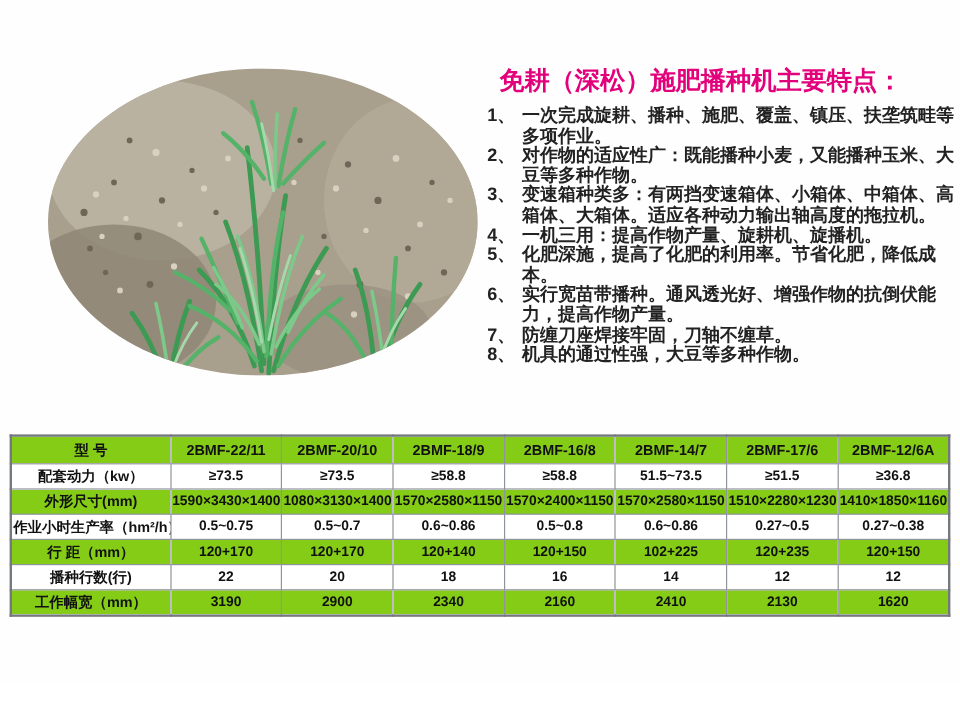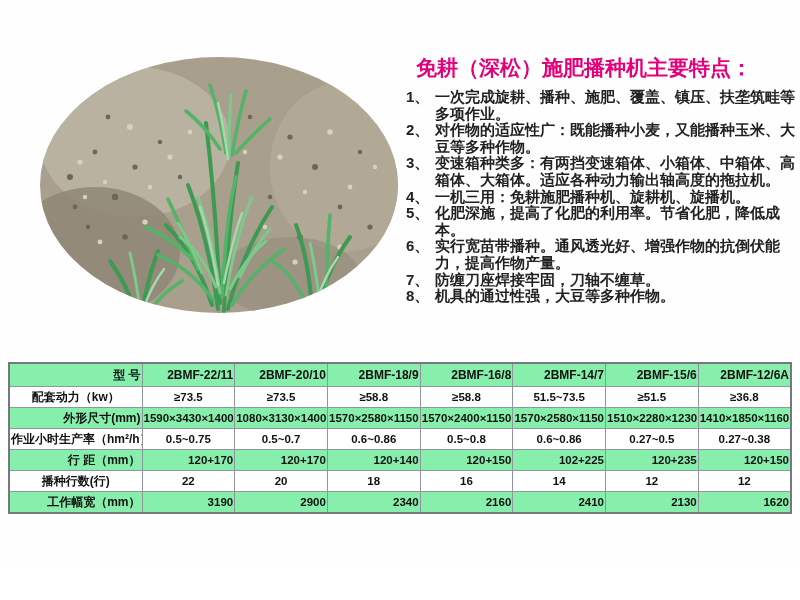--- a/index.html
+++ b/index.html
@@ -18,21 +18,21 @@
 
   
   .specs-title{position:absolute;left:32px;top:326px;margin:0;font-size:19px;color:#1e5fae;font-weight:bold;white-space:nowrap;}
 
   
   .specs-table{position:absolute;left:8px;top:362px;width:784px;border-collapse:collapse;table-layout:fixed;border:2px solid #74797d;}
   .specs-table td{border:1px solid #8f959a;text-align:center;vertical-align:middle;
       font-size:11.5px;font-weight:bold;color:#111111;padding:0 1px;height:20px;
       overflow:hidden;white-space:nowrap;background:#ffffff;}
   .specs-table tr.hdr td{height:22px;font-size:12px;}
-  .specs-table tr.blue td{background:#86efac;text-align:right;}
+  .specs-table tr.blue td{background:#84cc16;}
   .specs-table td.lbl{font-size:12px;}
 </style>
 </head>
 <body>
 
 <div class="page">
 
   <div class="photo">
     <svg width="358" height="256" viewBox="0 0 358 256">
       <defs>
@@ -147,21 +147,21 @@
       <div class="fitem">
         <span class="fnum">2、</span>
         <span class="ftext">对作物的适应性广：既能播种小麦，又能播种玉米、大豆等多种作物。</span>
       </div>
       <div class="fitem">
         <span class="fnum">3、</span>
         <span class="ftext">变速箱种类多：有两挡变速箱体、小箱体、中箱体、高箱体、大箱体。适应各种动力输出轴高度的拖拉机。</span>
       </div>
       <div class="fitem">
         <span class="fnum">4、</span>
-        <span class="ftext">一机三用：免耕施肥播种机、旋耕机、旋播机。</span>
+        <span class="ftext">一机三用：提高作物产量、旋耕机、旋播机。</span>
       </div>
       <div class="fitem">
         <span class="fnum">5、</span>
         <span class="ftext">化肥深施，提高了化肥的利用率。节省化肥，降低成本。</span>
       </div>
       <div class="fitem">
         <span class="fnum">6、</span>
         <span class="ftext">实行宽苗带播种。通风透光好、增强作物的抗倒伏能力，提高作物产量。</span>
       </div>
       <div class="fitem">
@@ -188,21 +188,21 @@
         <col>
       </colgroup>
     <tbody>
         <tr class="hdr blue">
       <td class="lbl">型  号</td>
       <td>2BMF-22/11</td>
       <td>2BMF-20/10</td>
       <td>2BMF-18/9</td>
       <td>2BMF-16/8</td>
       <td>2BMF-14/7</td>
-      <td>2BMF-15/6</td>
+      <td>2BMF-17/6</td>
       <td>2BMF-12/6A</td>
     </tr>
     <tr>
       <td class="lbl">配套动力（kw）</td>
       <td>≥73.5</td>
       <td>≥73.5</td>
       <td>≥58.8</td>
       <td>≥58.8</td>
       <td>51.5~73.5</td>
       <td>≥51.5</td>

